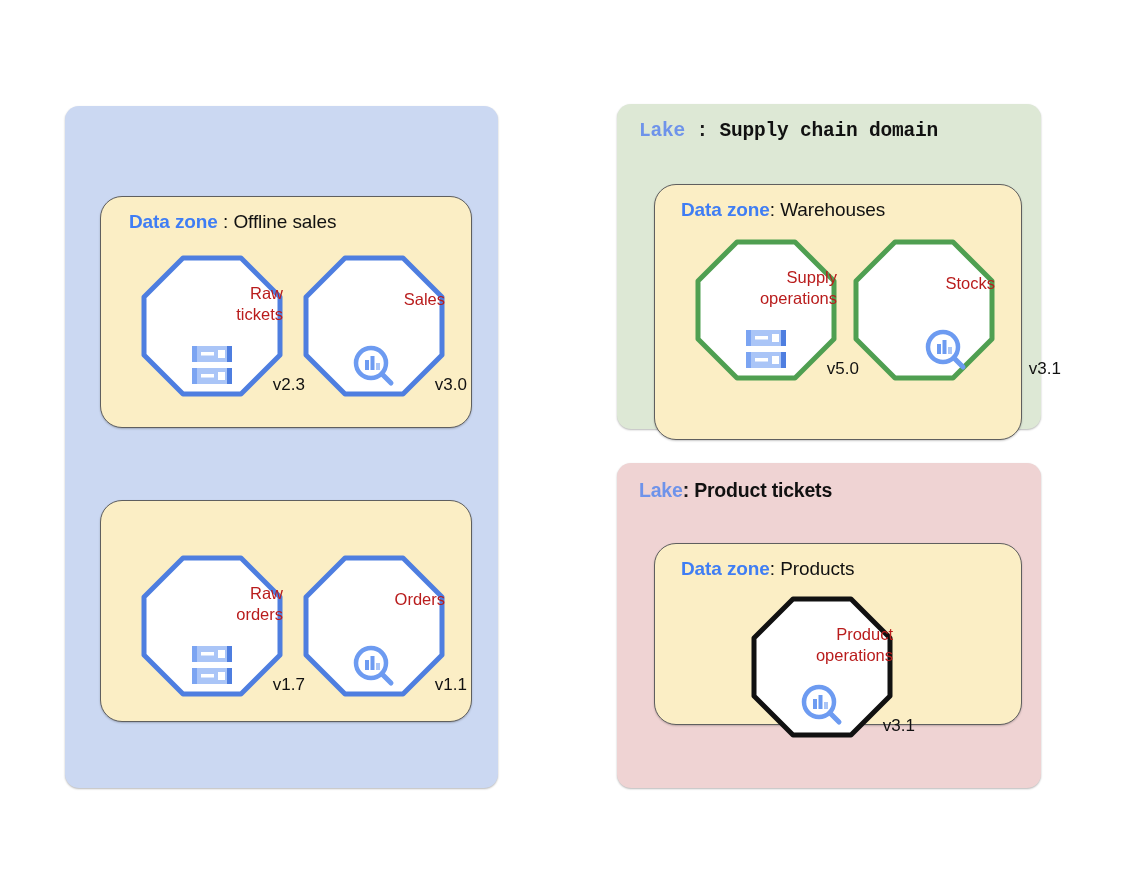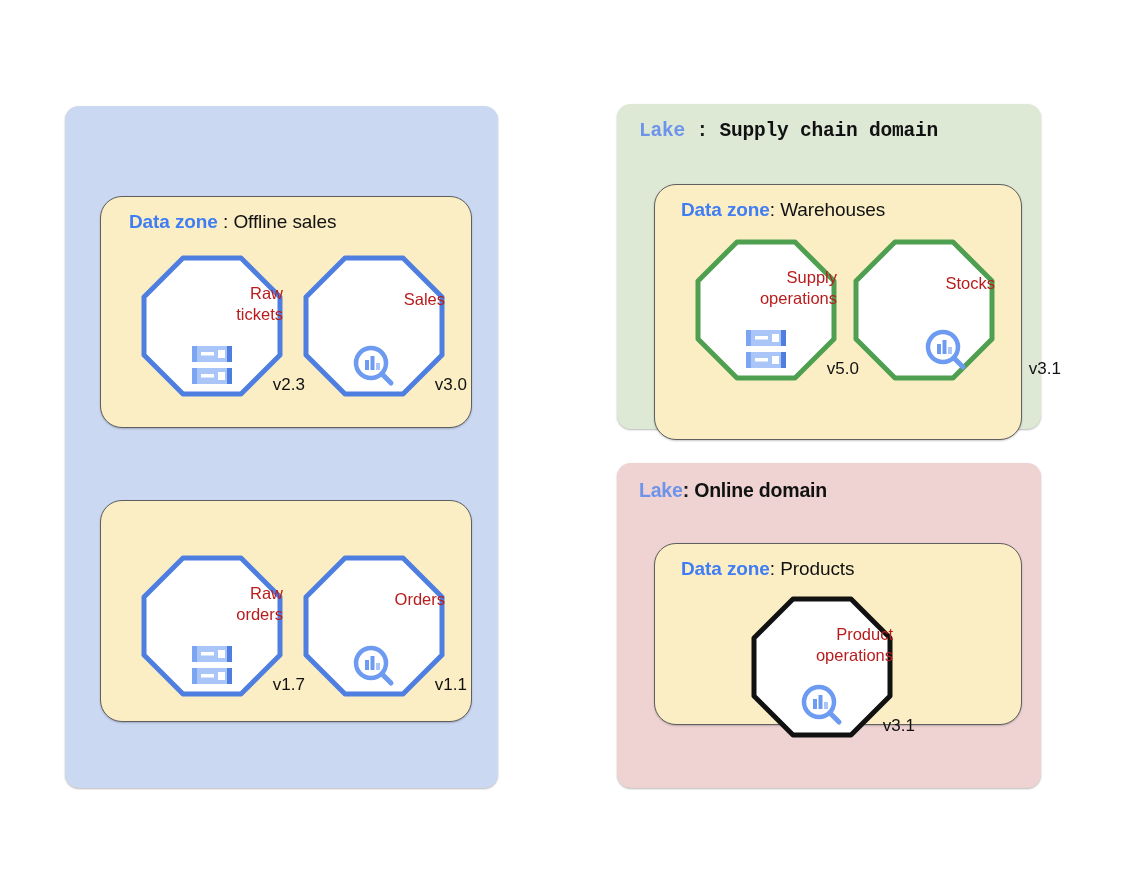--- a/index.html
+++ b/index.html
@@ -259,21 +259,21 @@
           <line x1="31" y1="29" x2="40" y2="38" stroke="#6d9bf1" stroke-width="5" stroke-linecap="round"></line>
         </svg>
       </div>
       <div class="oct-version">v3.1</div>
     </div>
   </div>
 </div>
 
 <div class="lake" id="lake-product">
   <div class="lake-title" style="left:22px; top:16px;">
-    <span class="lake-kind">Lake</span><span class="lake-sep">: </span><span class="lake-name">Online domain</span>
+    <span class="lake-kind">Lake</span><span class="lake-sep">: </span><span class="lake-name">Product tickets</span>
   </div>
 
   <div class="zone" id="zone-products" style="left:37px; top:80px;">
     <div class="zone-title" style="left:26px; top:14px;">
       <span class="zone-kind">Data zone</span><span class="zone-sep">: </span><span class="zone-name">Products</span>
     </div>
 
     <div class="oct" style="left:96px; top:52px;">
       <svg class="oct-shape" viewBox="0 0 142 142">
         <polygon points="42,3 100,3 139,42 139,100 100,139 42,139 3,100 3,42" fill="#ffffff" stroke="#111111" stroke-width="5" stroke-linejoin="round"></polygon>

